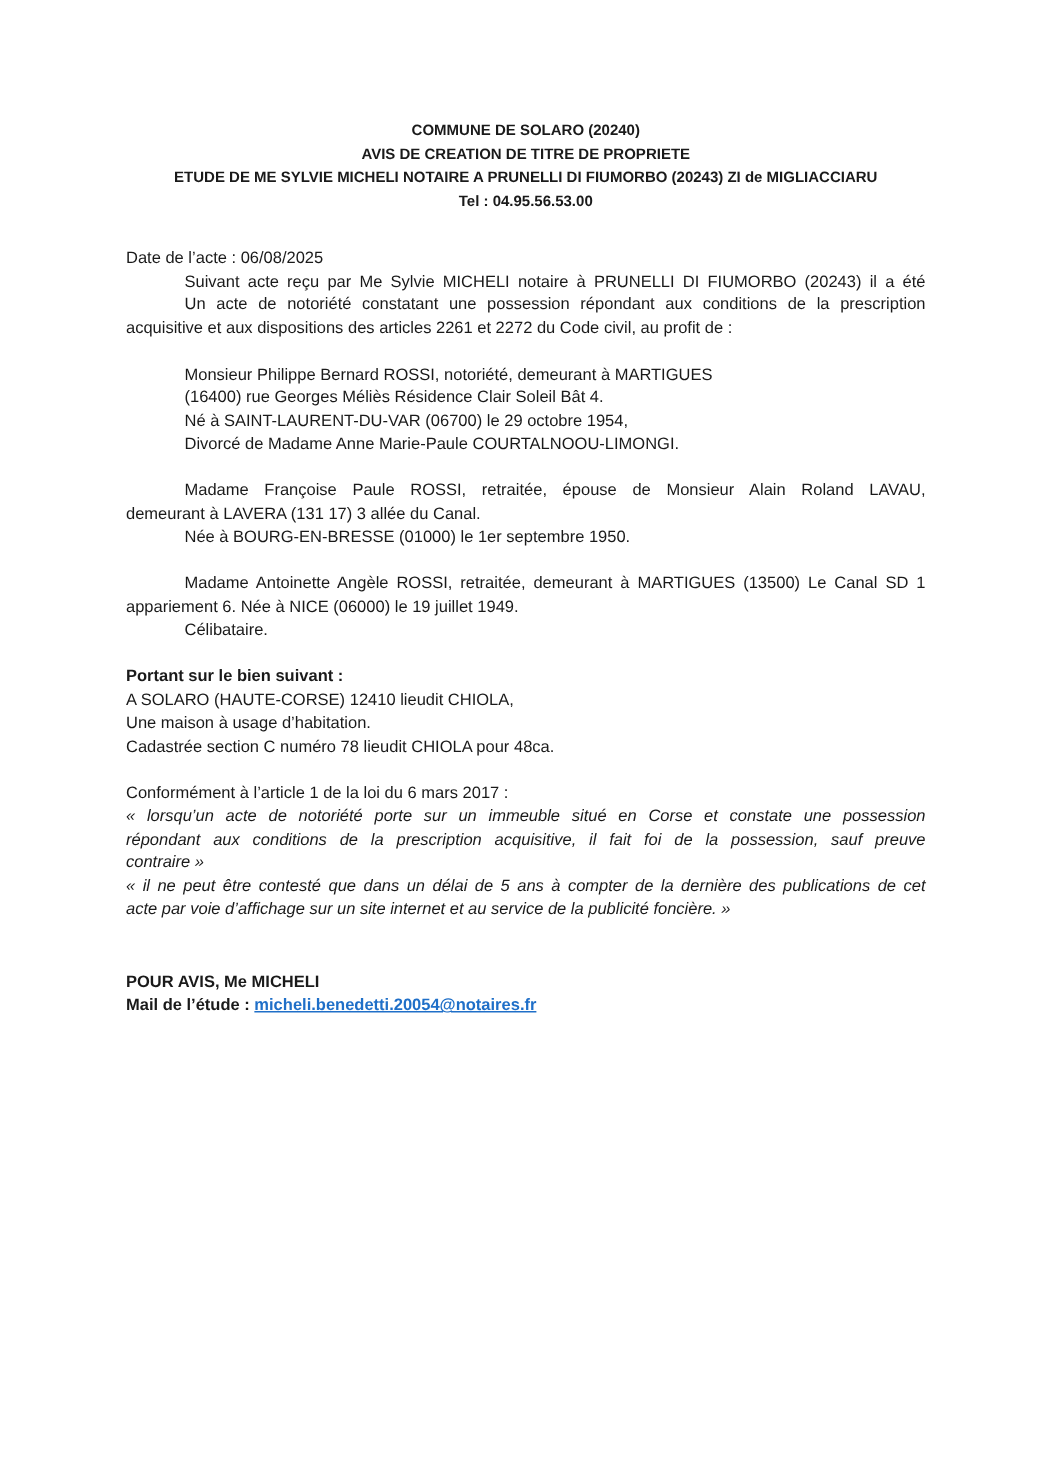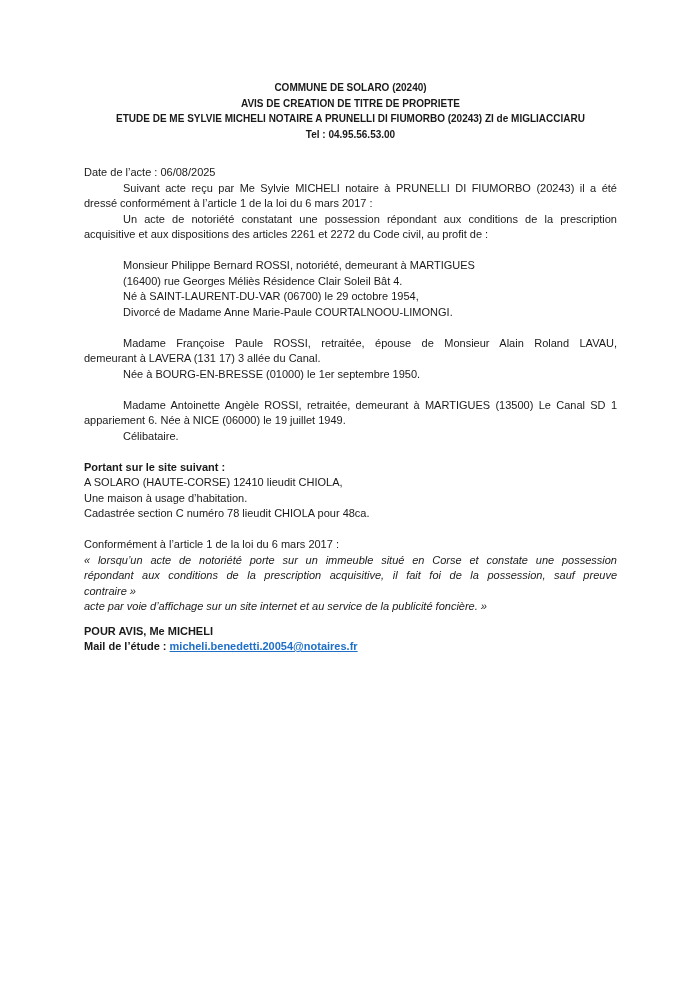--- a/index.html
+++ b/index.html
@@ -34,21 +34,21 @@
     min-height: 15.5px;
   }
   .indent { text-indent: 39px; }
   .just {
     text-align: justify;
     text-align-last: justify;
   }
   .italic { font-style: italic; }
   .bold { font-weight: bold; }
   .para + .para { margin-top: 15.5px; }
-  .footer { margin-top: 9px; }
+  .footer { margin-top: 33px; }
   .mail-link {
     color: #1f6fc8;
     text-decoration: underline;
     font-weight: bold;
     cursor: pointer;
   }
 </style>
 </head>
 <body>
 
@@ -58,51 +58,51 @@
     <div class="h-line">COMMUNE DE SOLARO (20240)</div>
     <div class="h-line">AVIS DE CREATION DE TITRE DE PROPRIETE</div>
     <div class="h-line">ETUDE DE ME SYLVIE MICHELI NOTAIRE A PRUNELLI DI FIUMORBO (20243) ZI de MIGLIACCIARU</div>
     <div class="h-line">Tel : 04.95.56.53.00</div>
   </div>
 
   <div class="body" id="doc-body">
       <div class="para">
         <div class="line">Date de l’acte : 06/08/2025</div>
         <div class="line indent just">Suivant acte reçu par Me Sylvie MICHELI notaire à PRUNELLI DI FIUMORBO (20243) il a été</div>
-        <div class="line">dressé conformément à l’article 1 de la loi du 6 mars 2017 :</div>
         <div class="line indent just">Un acte de notoriété constatant une possession répondant aux conditions de la prescription</div>
         <div class="line">acquisitive et aux dispositions des articles 2261 et 2272 du Code civil, au profit de :</div>
       </div>
       <div class="para">
         <div class="line indent">Monsieur Philippe Bernard ROSSI, notoriété, demeurant à MARTIGUES</div>
         <div class="line indent">(16400) rue Georges Méliès Résidence Clair Soleil Bât 4.</div>
         <div class="line indent">Né à SAINT-LAURENT-DU-VAR (06700) le 29 octobre 1954,</div>
         <div class="line indent">Divorcé de Madame Anne Marie-Paule COURTALNOOU-LIMONGI.</div>
       </div>
       <div class="para">
         <div class="line indent just">Madame Françoise Paule ROSSI, retraitée, épouse de Monsieur Alain Roland LAVAU,</div>
         <div class="line">demeurant à LAVERA (131 17) 3 allée du Canal.</div>
         <div class="line indent">Née à BOURG-EN-BRESSE (01000) le 1er septembre 1950.</div>
       </div>
       <div class="para">
         <div class="line indent just">Madame Antoinette Angèle ROSSI, retraitée, demeurant à MARTIGUES (13500) Le Canal SD 1</div>
         <div class="line">appariement 6. Née à NICE (06000) le 19 juillet 1949.</div>
         <div class="line indent">Célibataire.</div>
       </div>
       <div class="para">
-        <div class="line bold">Portant sur le site suivant :</div>
+        <div class="line bold">Portant sur le bien suivant :</div>
         <div class="line">A SOLARO (HAUTE-CORSE) 12410 lieudit CHIOLA,</div>
         <div class="line">Une maison à usage d’habitation.</div>
         <div class="line">Cadastrée section C numéro 78 lieudit CHIOLA pour 48ca.</div>
       </div>
       <div class="para">
         <div class="line">Conformément à l’article 1 de la loi du 6 mars 2017 :</div>
         <div class="line just italic">« lorsqu’un acte de notoriété porte sur un immeuble situé en Corse et constate une possession</div>
         <div class="line just italic">répondant aux conditions de la prescription acquisitive, il fait foi de la possession, sauf preuve</div>
         <div class="line italic">contraire »</div>
+        <div class="line just italic">« il ne peut être contesté que dans un délai de 5 ans à compter de la dernière des publications de cet</div>
         <div class="line italic">acte par voie d’affichage sur un site internet et au service de la publicité foncière. »</div>
       </div>
     </div>
 
   <div class="para footer">
     <div class="line bold">POUR AVIS, Me MICHELI</div>
     <div class="line bold"><span>Mail de l’étude : </span><a class="mail-link" style="color: rgb(31, 111, 200);">micheli.benedetti.20054@notaires.fr</a></div>
   </div>
 
 </div>

